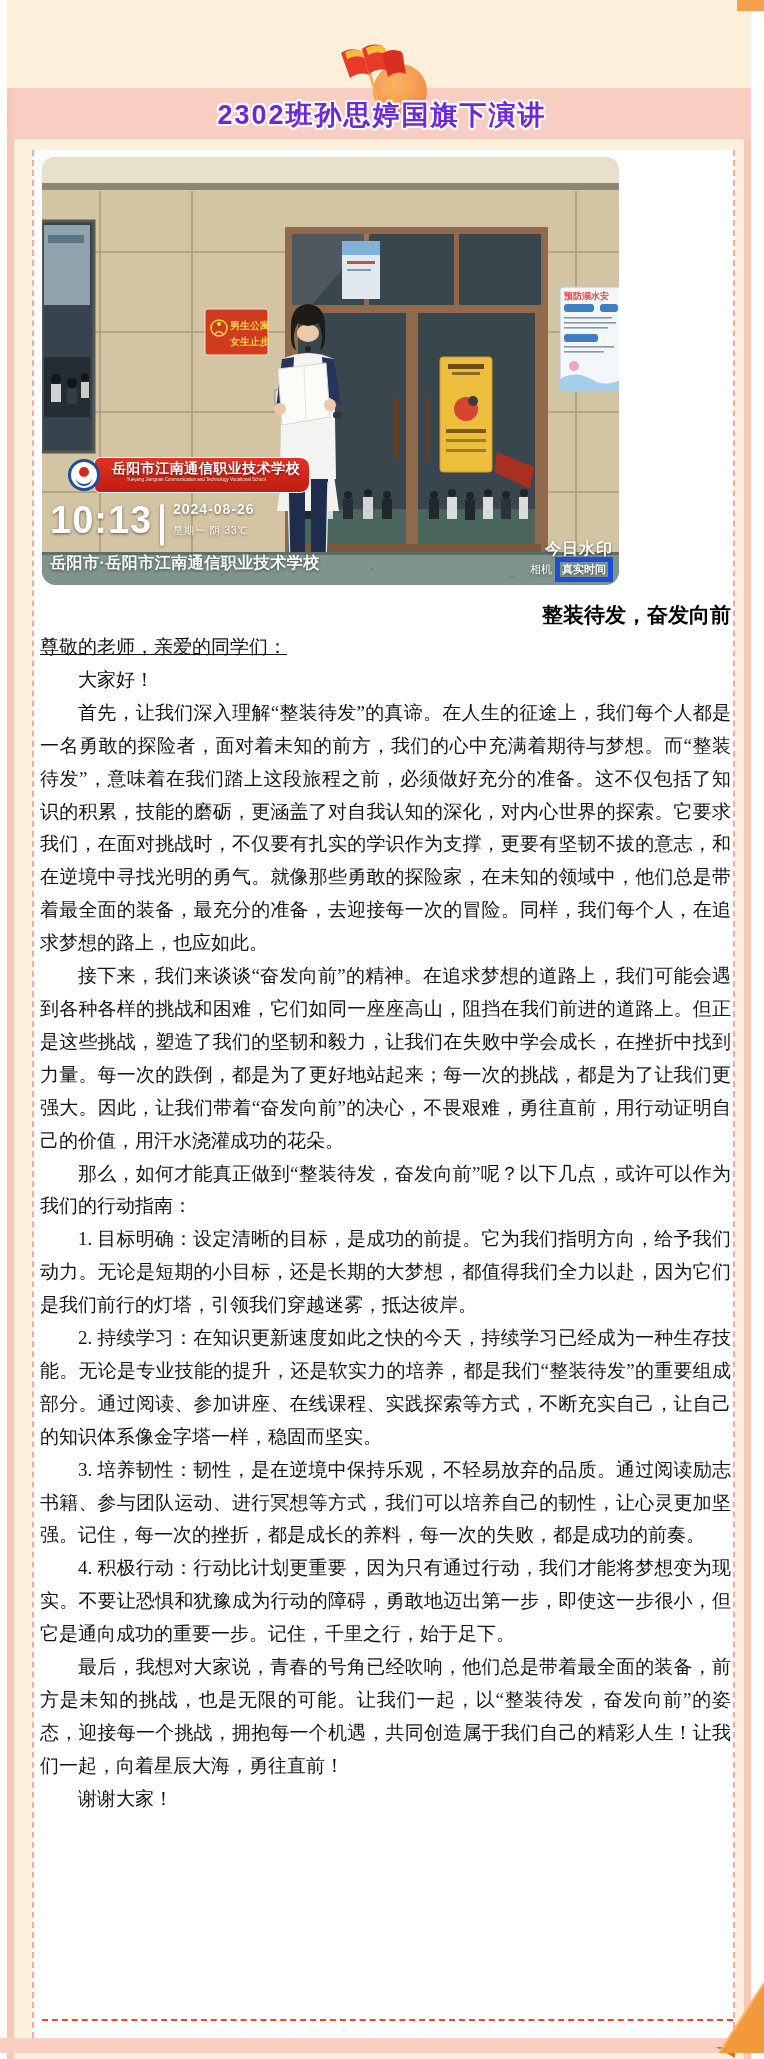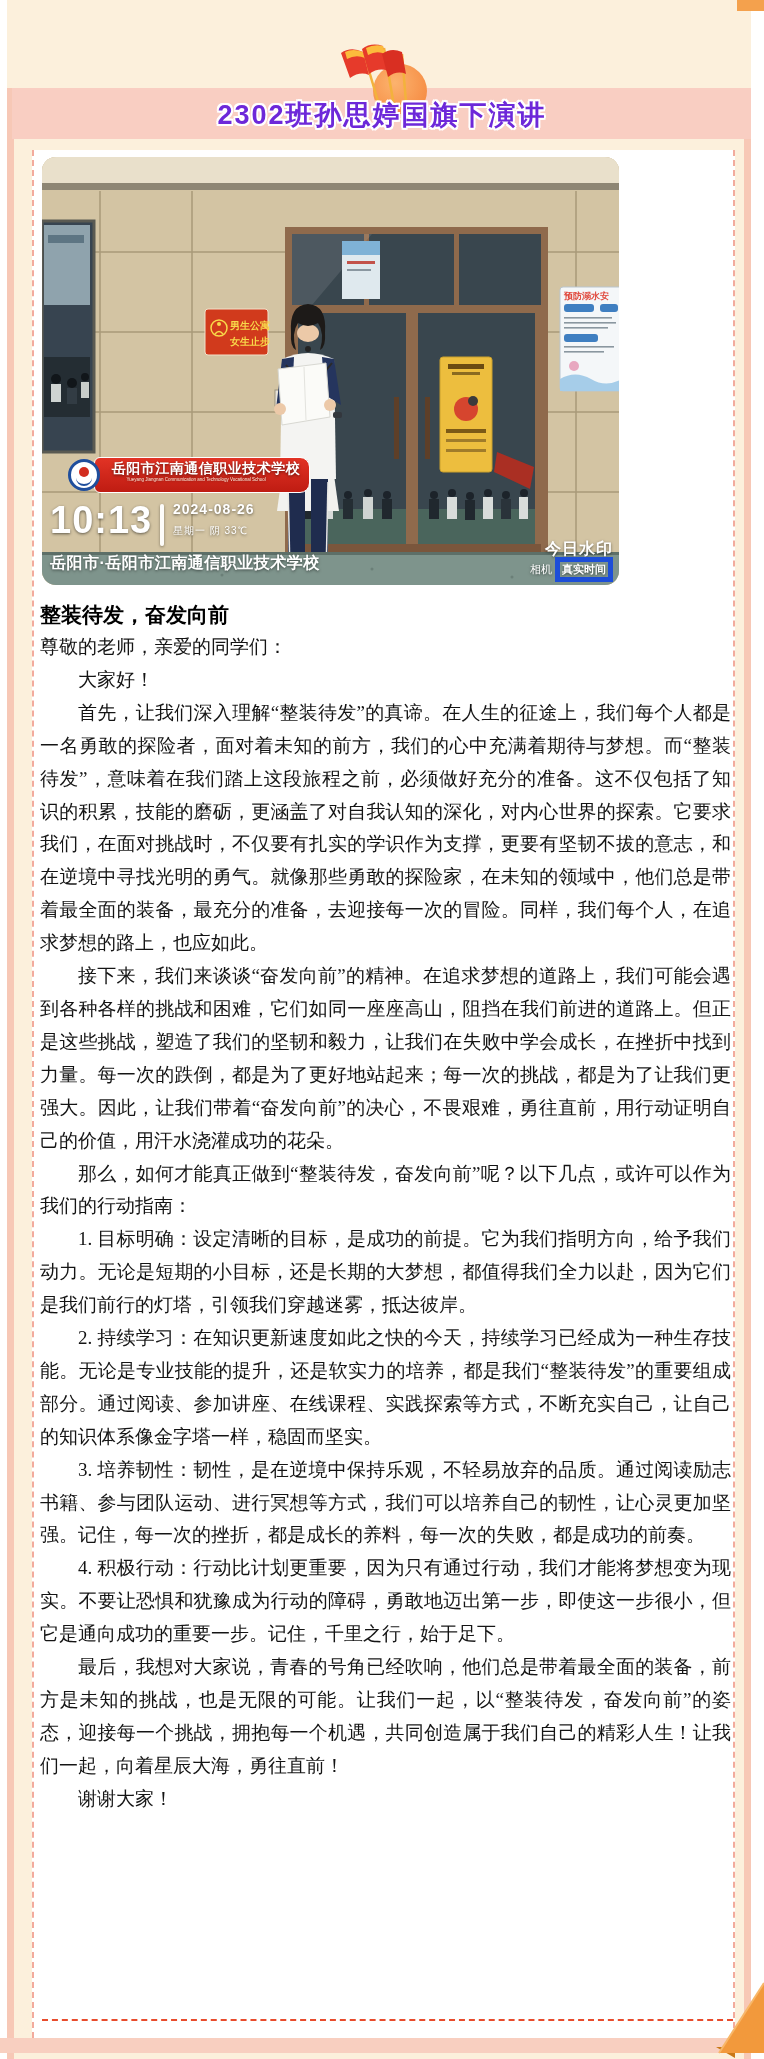--- a/index.html
+++ b/index.html
@@ -34,23 +34,23 @@
   .wm-loc{left:8px;top:396px;font-size:16px;font-weight:bold;letter-spacing:.5px;}
   .wm-brand{right:6px;top:384px;text-align:right;line-height:15px;}
   .wm-brand-main{font-size:16px;font-weight:bold;letter-spacing:1px;}
   .wm-brand-row{font-size:11px;margin-top:1px;}
   .wm-tag{display:inline-block;border:5px solid #1d4ed8;padding:0 2px;margin-left:3px;font-weight:bold;}
   .wm-code{font-size:12px;opacity:.95;margin-top:14px;text-decoration:underline;}
   .wm-code b{background:rgba(40,40,40,.55);padding:0 1px;font-weight:normal;}
   
   .article{position:absolute;left:6px;top:448px;width:691px;font-family:"Liberation Serif",serif;
     font-size:19px;line-height:32.9px;color:#141414;text-align:justify;}
-  .article h2{margin:0;font-size:21px;line-height:33px;text-align:left;font-weight:bold;color:#000;font-family:"Liberation Sans",sans-serif;}
+  .article h2{margin:0;font-size:21px;line-height:33px;text-align:right;font-weight:bold;color:#000;font-family:"Liberation Sans",sans-serif;}
   .article p{margin:0;text-indent:2em;}
-  .article p.flush{text-indent:0;}
+  .article p.flush{text-indent:0;text-decoration:underline;}
   .dashline{position:absolute;left:8px;top:1869px;width:691px;border-top:2px dashed #e84b2c;}
   .band{position:absolute;left:0;top:2038px;width:764px;height:15px;background:#f8cfc0;z-index:3;}
   .ribbon-svg{position:absolute;left:700px;top:1980px;z-index:4;}
 </style>
 </head>
 <body>
 
 <div class="page">
   <div class="cream-bg"></div>
   <div class="stripe left"></div>

